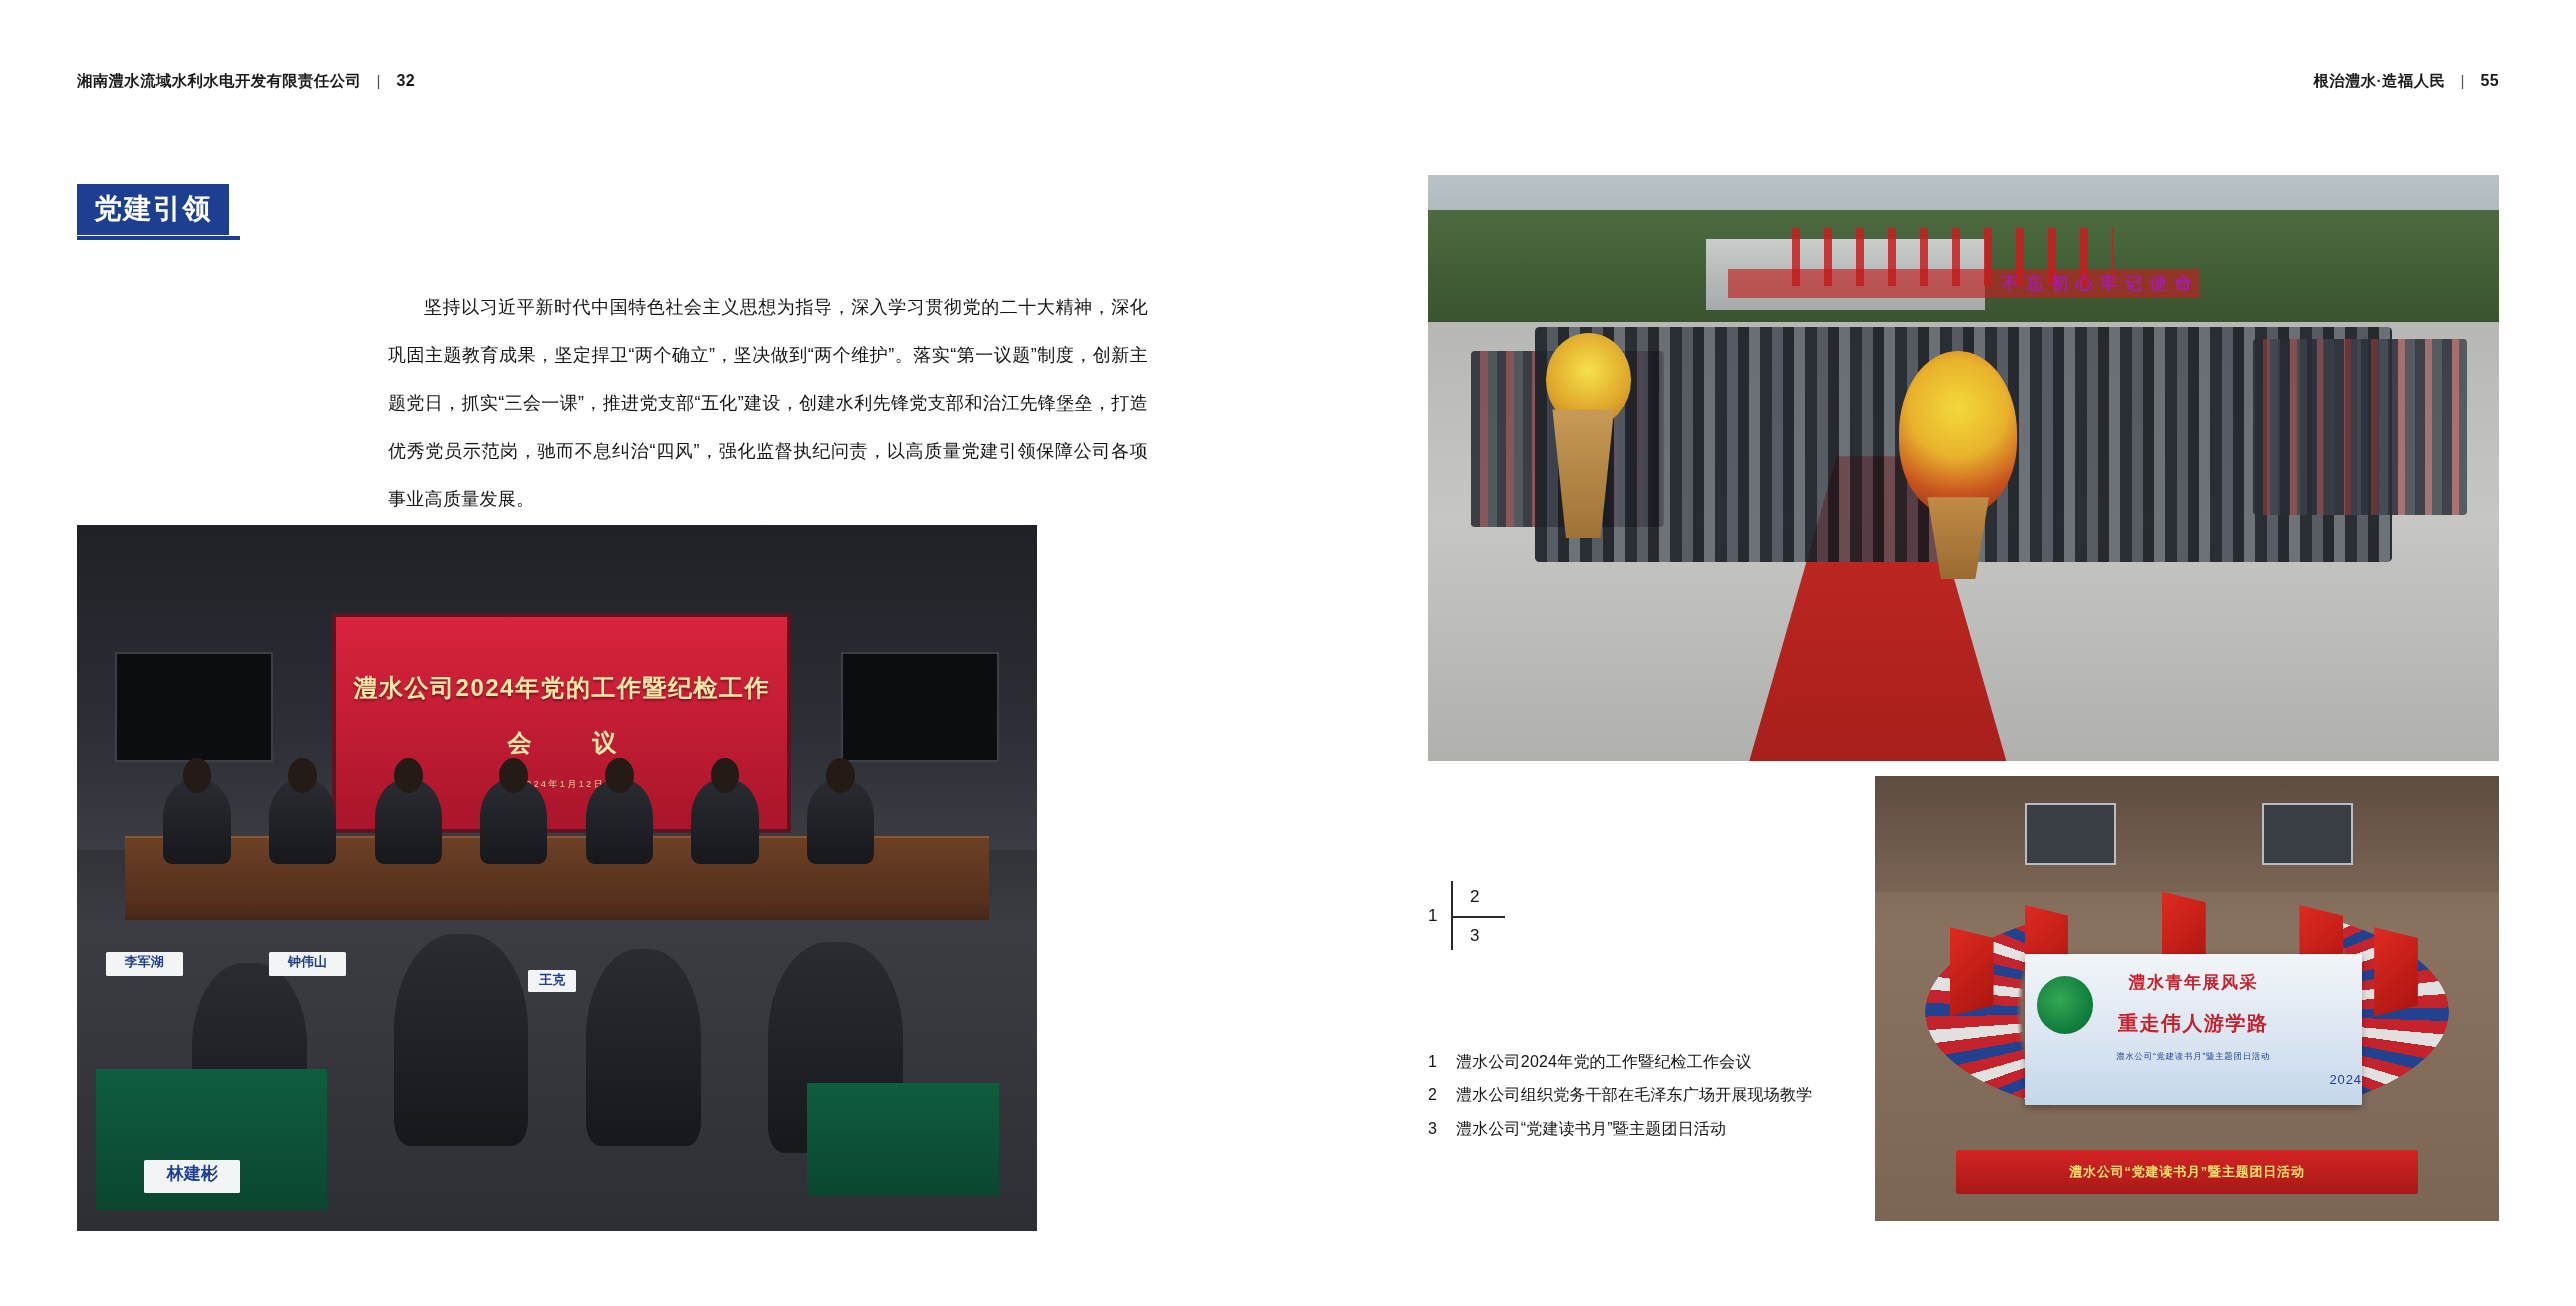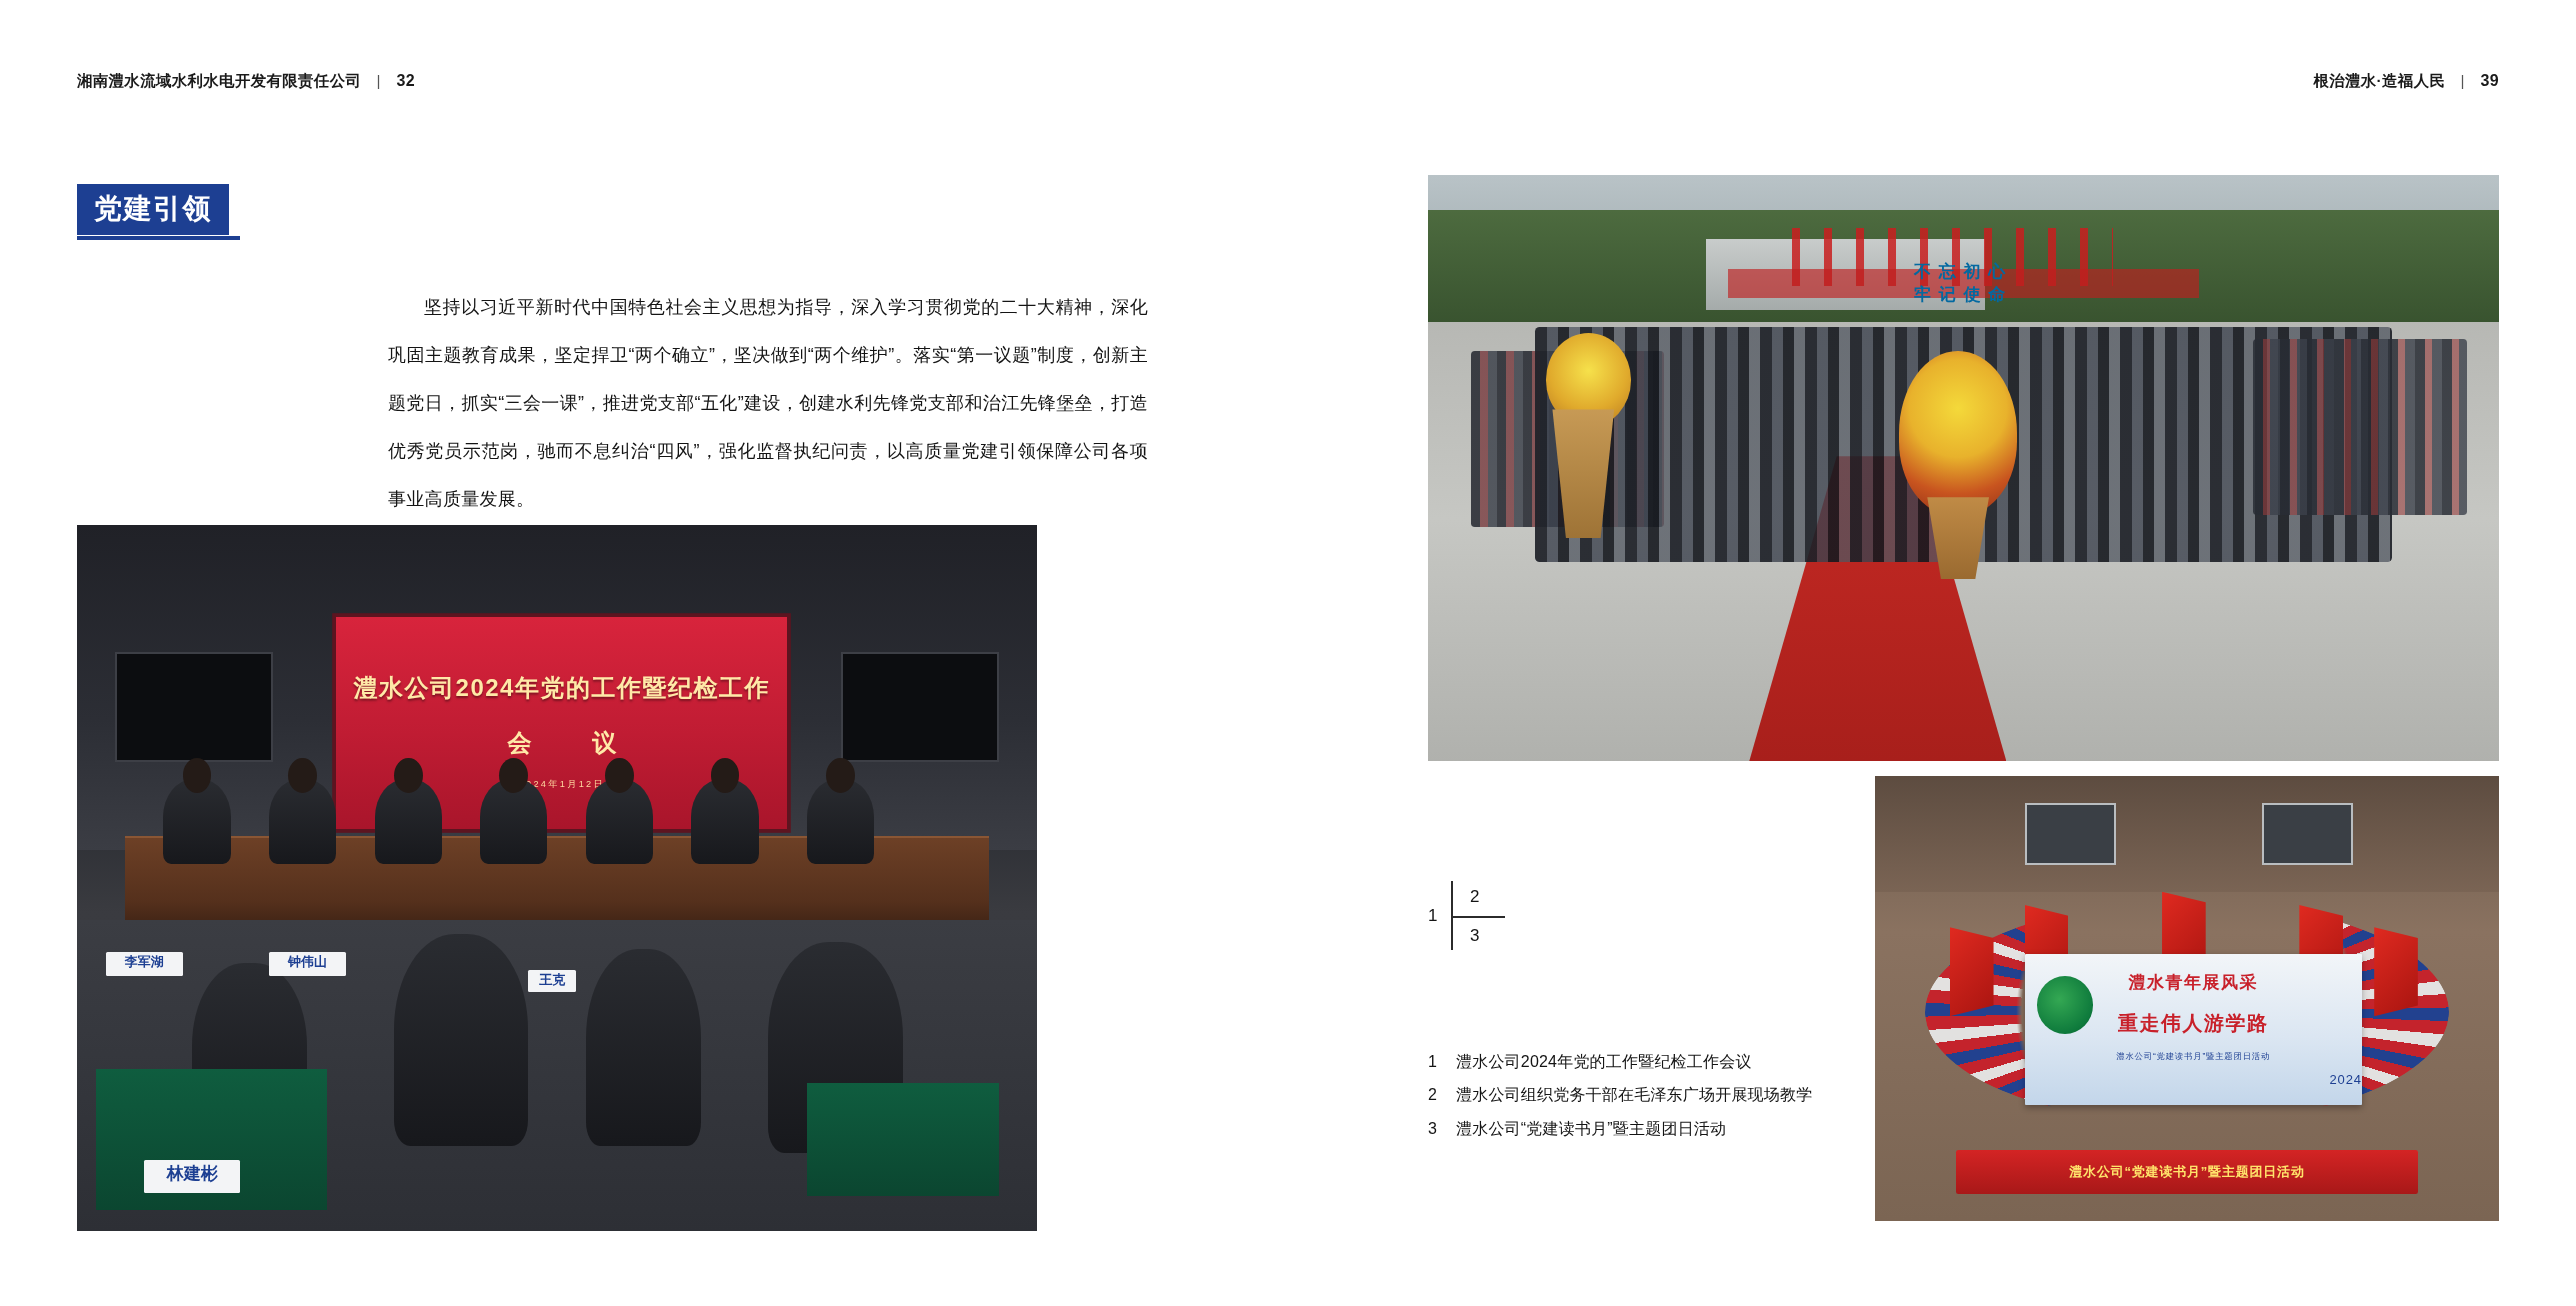--- a/index.html
+++ b/index.html
@@ -221,22 +221,22 @@
     background: radial-gradient(circle at 50% 40%, #f6e14b 0%, #e0aa2c 55%, #b4721f 100%);
   }
   .p2-flower-l2 {
     position: absolute; left: 10%; top: 40%; width: 9%; height: 22%;
     background: linear-gradient(180deg,#c79a55 0%, #9e7336 100%);
     clip-path: polygon(18% 0%, 82% 0%, 68% 100%, 32% 100%);
   }
   .p2-banner {
     position: absolute; left: 28%; top: 16%; width: 44%; height: 5%;
     background: rgba(190,30,30,.65);
-    color: #0369a1; font-size: 17px; font-weight: bold; letter-spacing: 7.7px;
-    display: flex; align-items: center; justify-content: center; flex-direction: column;
+    color: #a21caf; font-size: 17px; font-weight: bold; letter-spacing: 7.7px;
+    display: flex; align-items: center; justify-content: flex-end;
   }
   .p2-flags {
     position: absolute; left: 34%; top: 9%; width: 30%; height: 10%;
     background: repeating-linear-gradient(90deg,
       rgba(200,30,30,.85) 0px, rgba(200,30,30,.85) 7.7px,
       transparent 7.7px, transparent 32px);
   }
 
   
   #photo-3 { left: 1875px; top: 776px; width: 624px; height: 445px; }
@@ -340,21 +340,21 @@
 
 <div class="hdr hdr-left">
   <span>湘南澧水流域水利水电开发有限责任公司</span>
   <span class="sep">|</span>
   <span class="pg">32</span>
 </div>
 
 <div class="hdr hdr-right">
   <span>根治澧水·造福人民</span>
   <span class="sep">|</span>
-  <span class="pg">39</span>
+  <span class="pg">55</span>
 </div>
 
 <div class="badge">党建引领</div>
 <div class="badge-underline"></div>
 
 <div class="para">坚持以习近平新时代中国特色社会主义思想为指导，深入学习贯彻党的二十大精神，深化巩固主题教育成果，坚定捍卫“两个确立”，坚决做到“两个维护”。落实“第一议题”制度，创新主题党日，抓实“三会一课”，推进党支部“五化”建设，创建水利先锋党支部和治江先锋堡垒，打造优秀党员示范岗，驰而不息纠治“四风”，强化监督执纪问责，以高质量党建引领保障公司各项事业高质量发展。</div>
 
 <div class="photo" id="photo-1">
   <div class="inner">
     <div class="p1-bg"></div>

